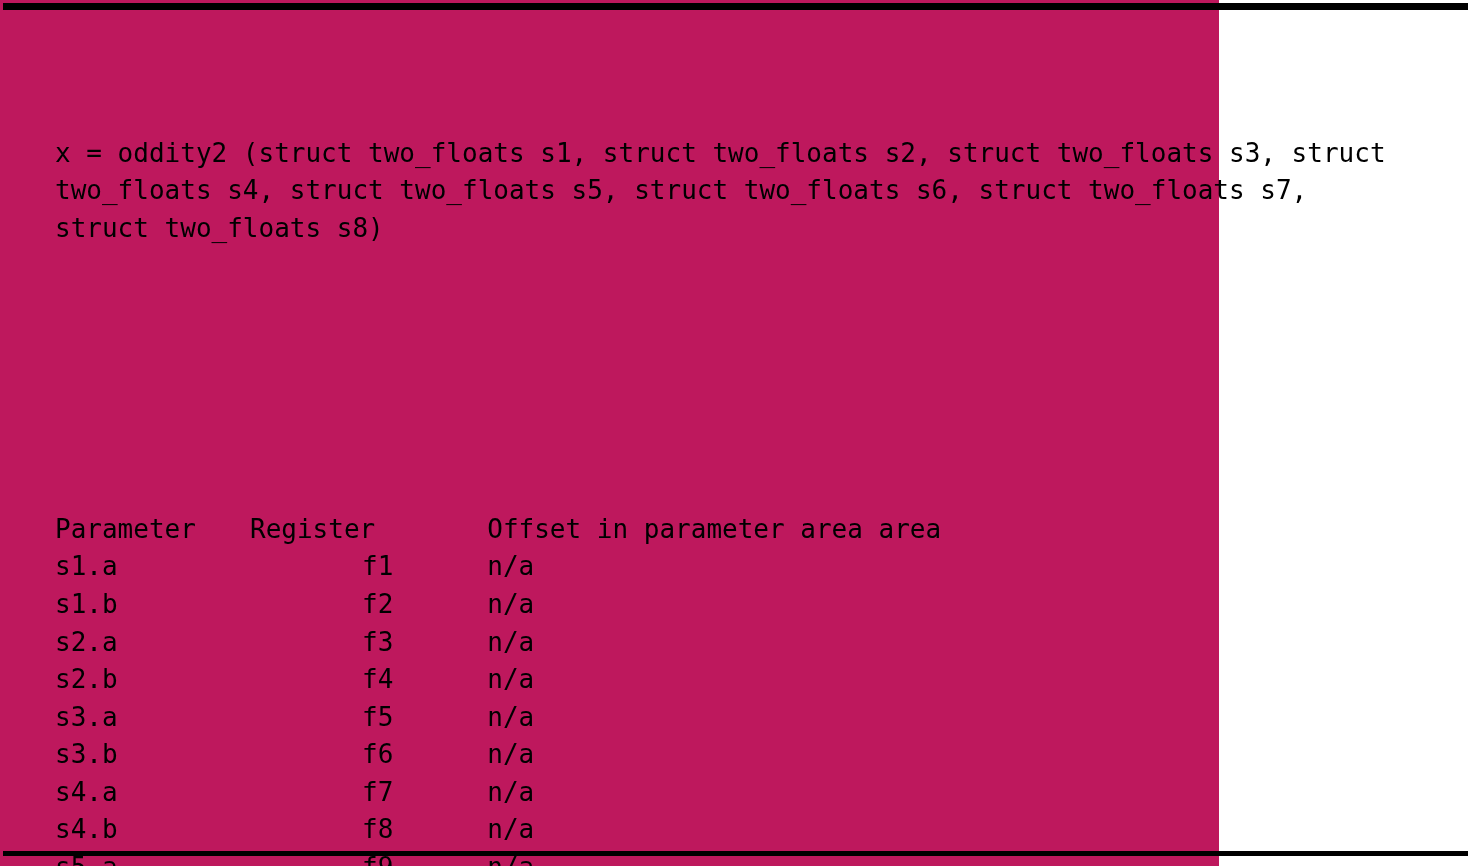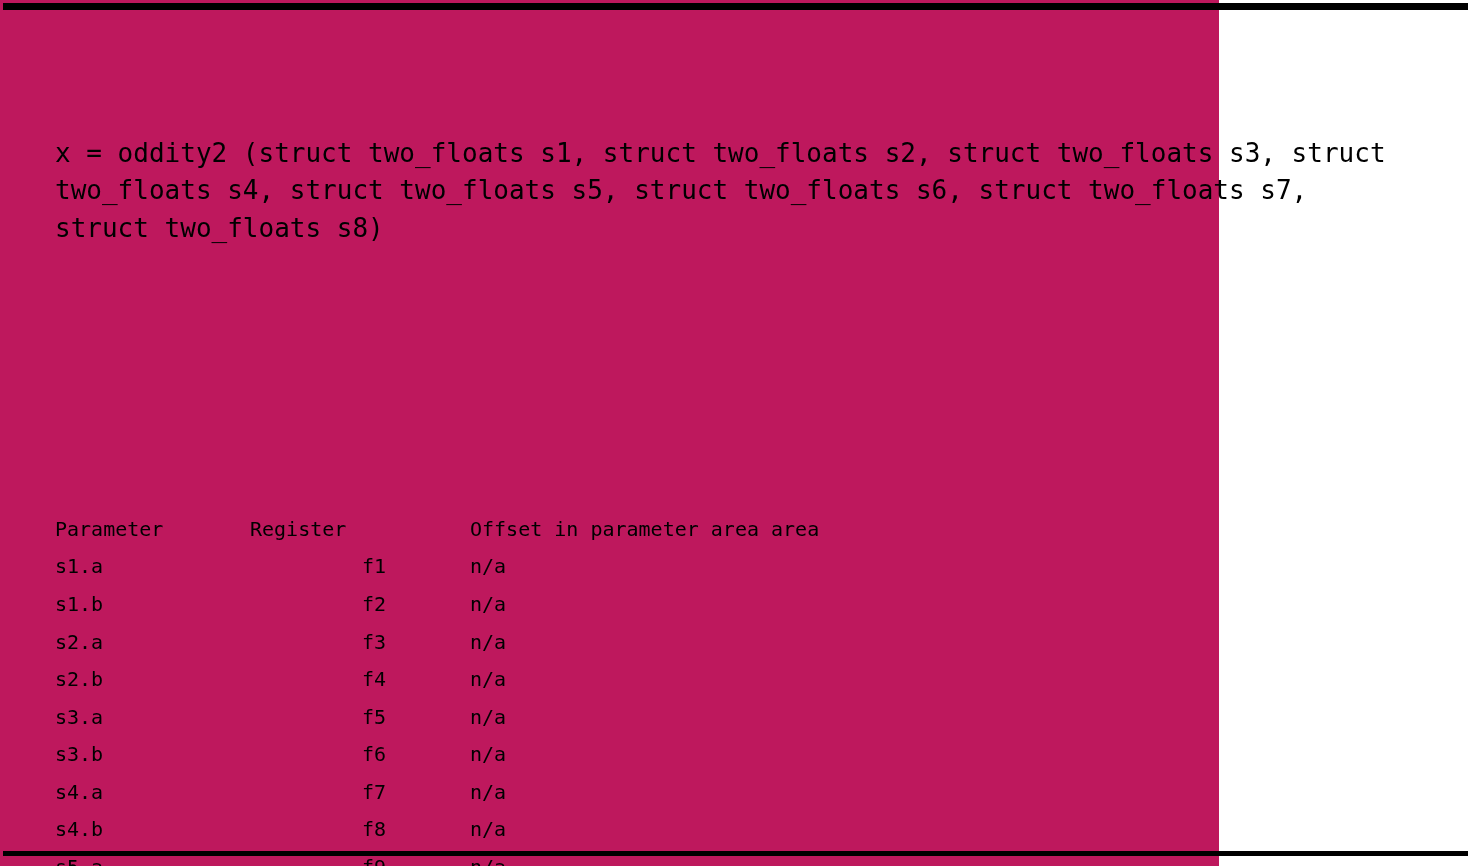--- a/index.html
+++ b/index.html
@@ -73,21 +73,21 @@
     line-height: 37.6px;
   }
   .param-table td,
   .param-table th {
     padding: 0;
     margin: 0;
     font-weight: normal;
     text-align: left;
     vertical-align: baseline;
     white-space: pre;
-    font-size: 20px;
+    font-size: 26px;
     line-height: 37.6px;
   }
   .col-param  { width: 307px; }
   .col-reg    { width: 108px; }
   .col-offset { width: 600px; }
 
   
   .hdr-reg {
     position: relative;
     left: -112px;

